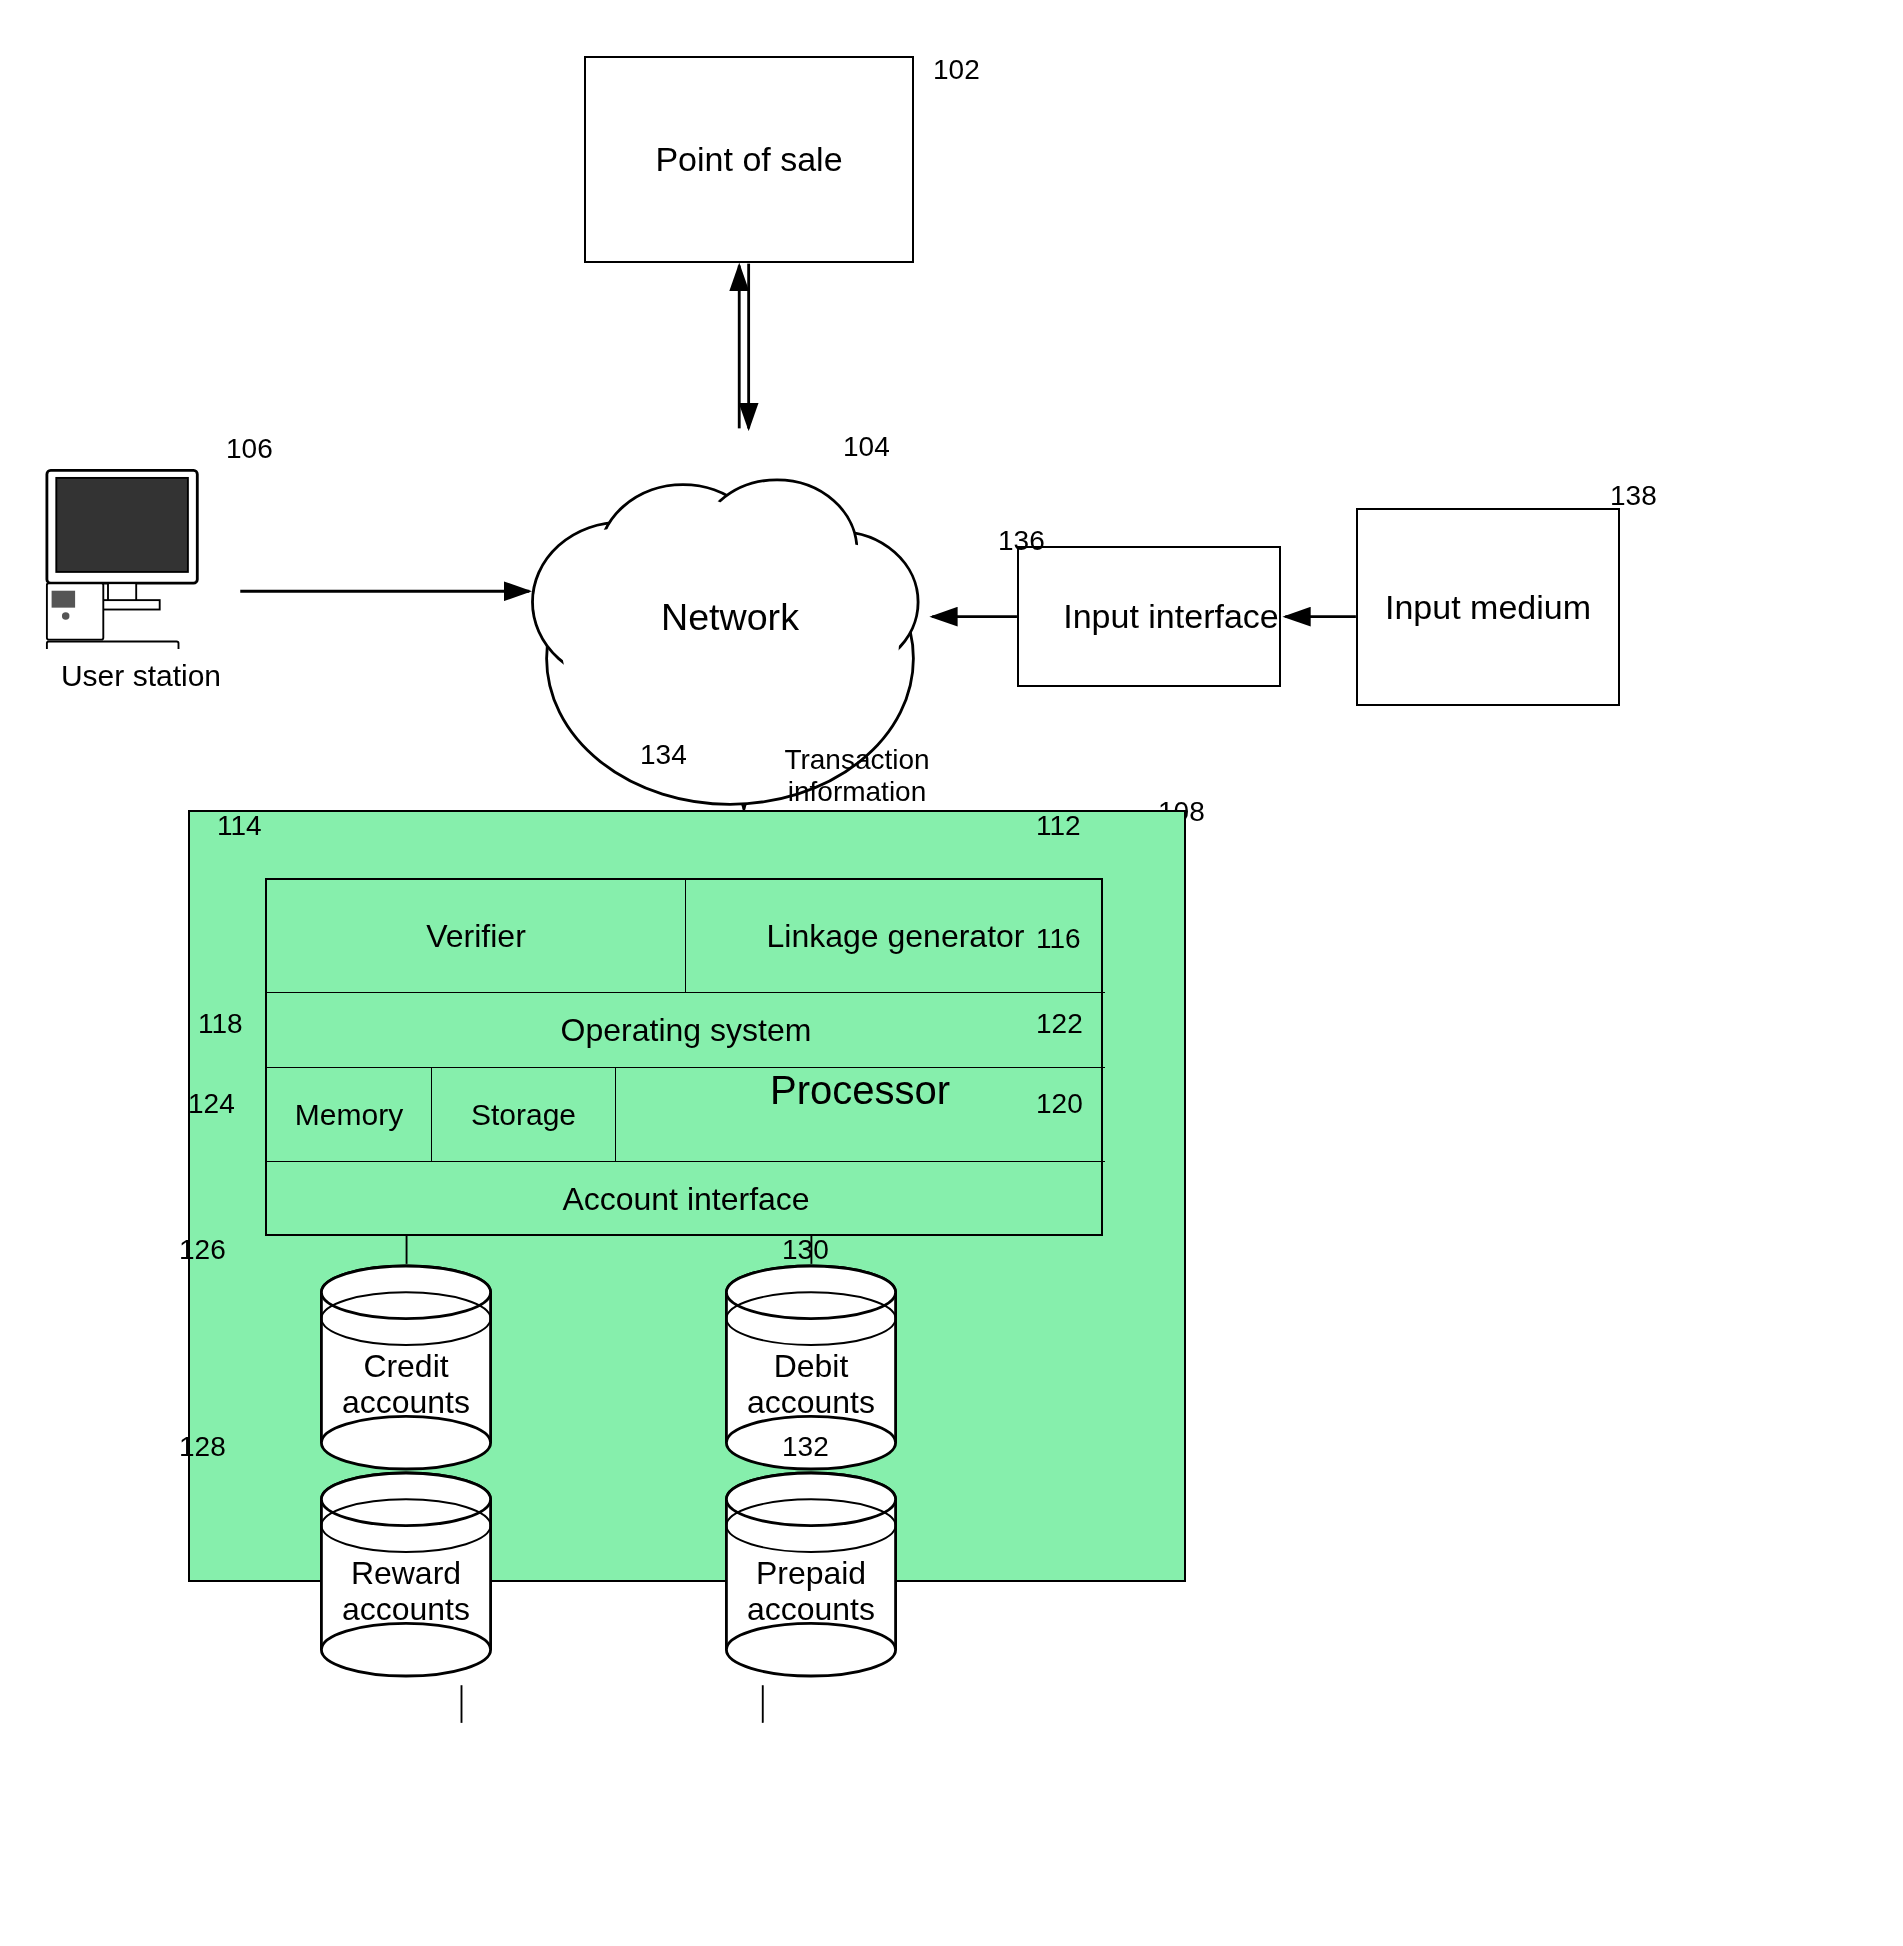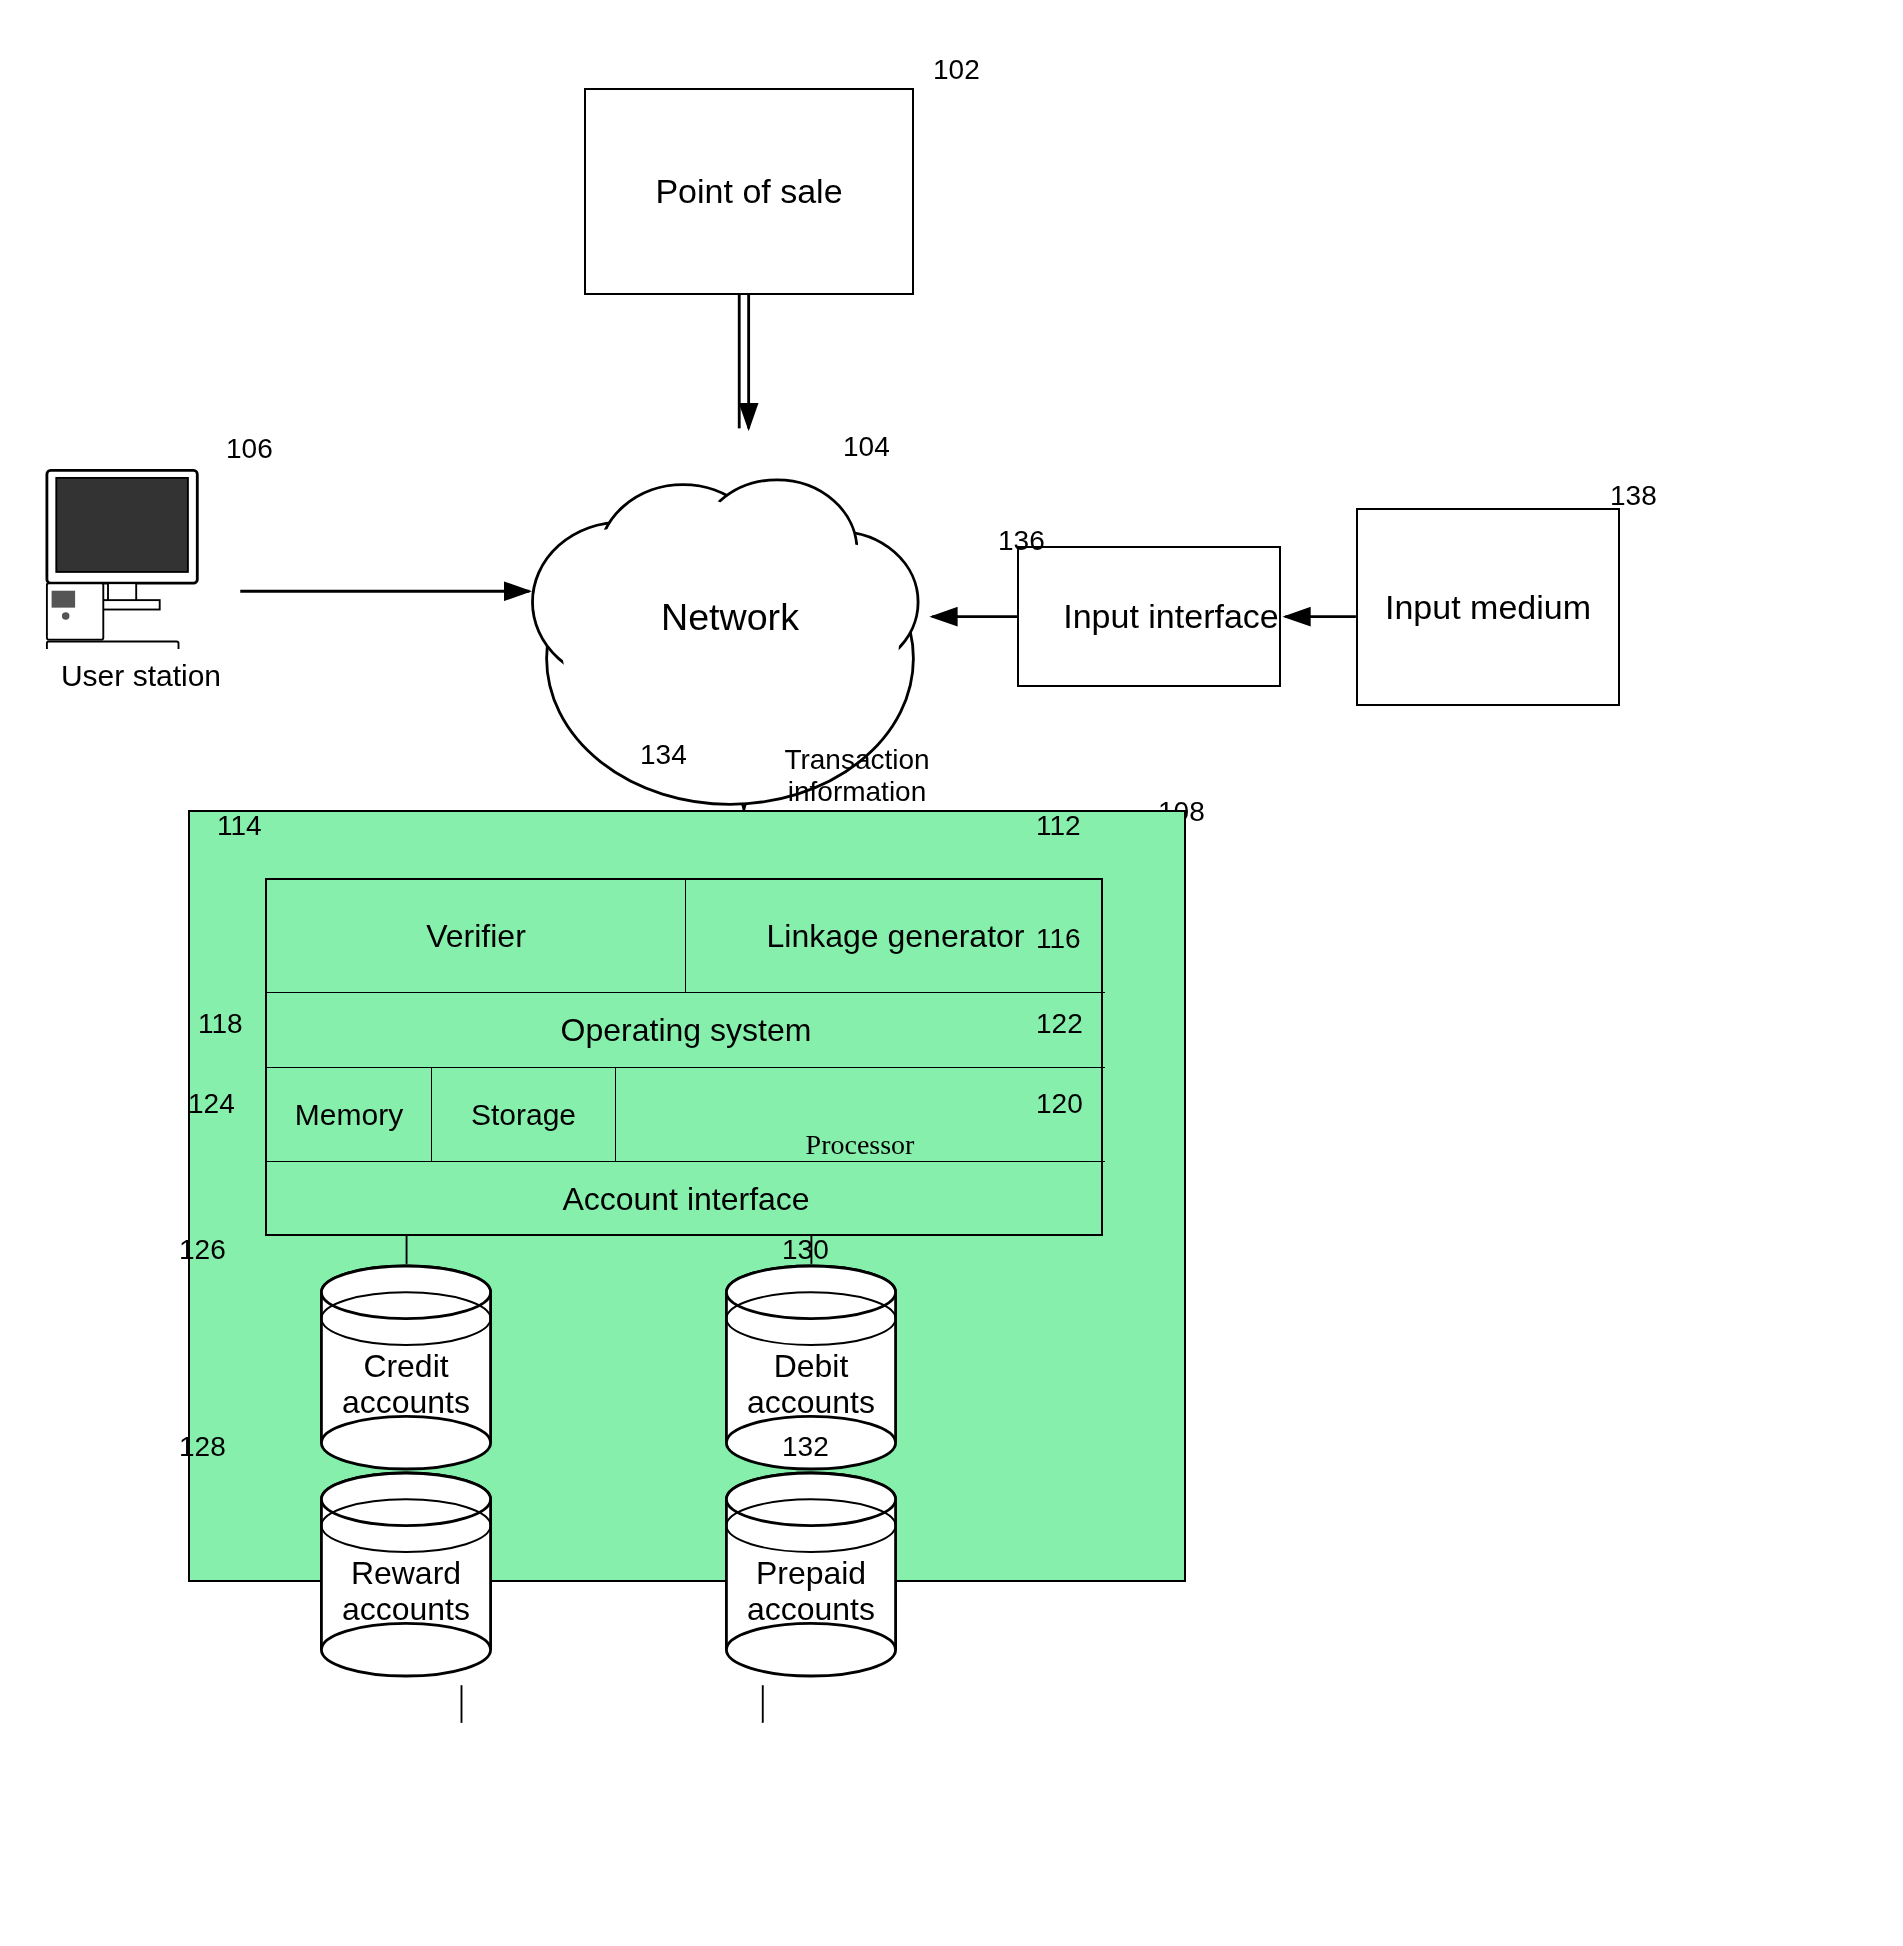--- a/index.html
+++ b/index.html
@@ -28,21 +28,21 @@
       align-items: center;
       justify-content: center;
       text-align: center;
       font-size: 34px;
       font-weight: normal;
     }
 
     
     #pos-box {
       left: 584px; top: 56px;
-      width: 330px; height: 207px; margin-top: 32px;
+      width: 330px; height: 207px;
     }
 
     
     #input-interface-box {
       left: 1017px; top: 546px;
       width: 264px; height: 141px; padding-left: 44px;
     }
 
     
     #input-medium-box {
@@ -184,21 +184,21 @@
       </div>
 
       <div style="position:absolute; left:0; top:188px; width:165px; height:94px; border-right:1.9px solid #000; border-bottom:1.9px solid #000; display:flex; align-items:center; justify-content:center; font-size:30px;">
         <span>Memory</span>
       </div>
 
       <div style="position:absolute; left:165px; top:188px; width:184px; height:94px; border-right:1.9px solid #000; border-bottom:1.9px solid #000; display:flex; align-items:center; justify-content:center; font-size:30px;">
         <span>Storage</span>
       </div>
 
-      <div style="position:absolute; left:348px; top:188px; width:490px; height:94px; border-bottom:1.9px solid #000; display:flex; align-items:flex-end; justify-content:center; font-size:28px;font-family:Liberation Serif, serif;">
+      <div style="position:absolute; left:348px; top:188px; width:490px; height:94px; border-bottom:1.9px solid #000; display:flex; align-items:flex-start; justify-content:center; font-size:40px;">
         <span>Processor</span>
       </div>
 
       <div style="position:absolute; left:0; top:282px; width:838px; height:75px; display:flex; align-items:center; justify-content:center; font-size:32px;">
         <span>Account interface</span>
       </div>
 
     </div>
 
     <svg style="position:absolute; left:122px; top:452px; width:188px; height:207px;" viewBox="0 0 200 220" width="188" height="207">

